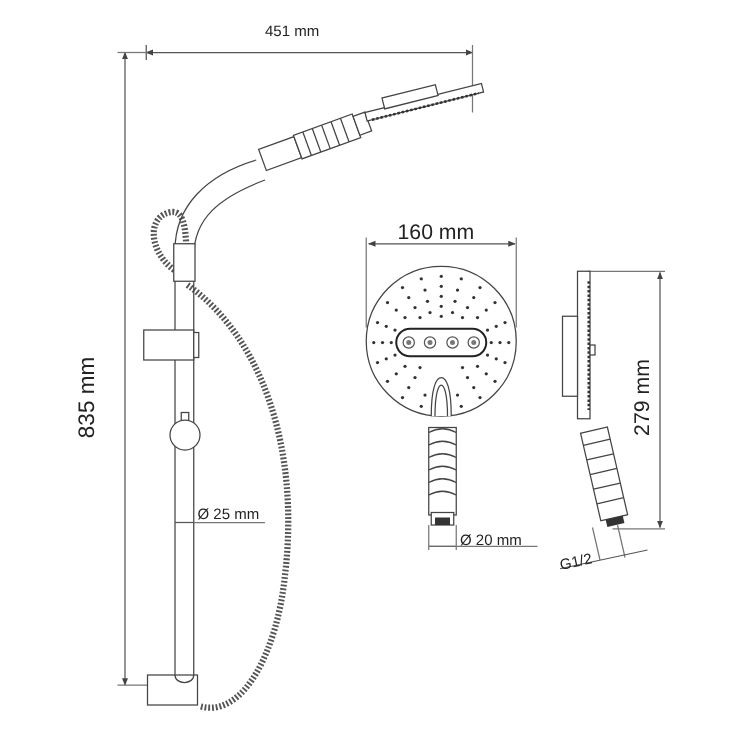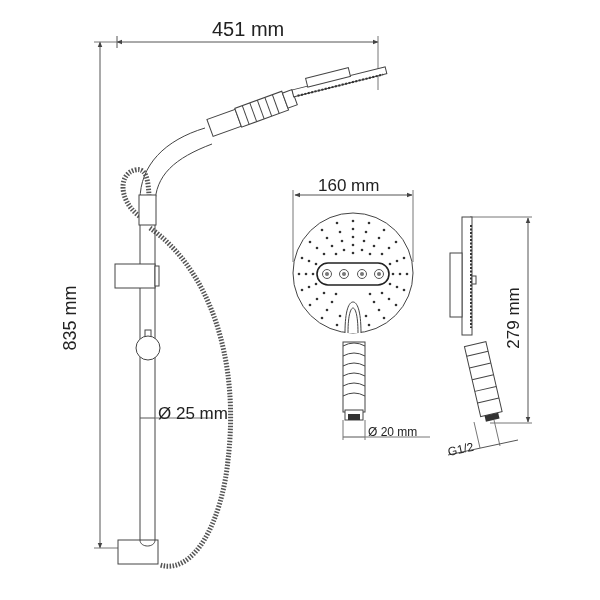--- a/index.html
+++ b/index.html
@@ -1,23 +1,23 @@
 <!DOCTYPE html>
 <html><head>
 <meta charset="utf-8">
 <style>
   html, body { margin: 0; padding: 0; background: #ffffff; }
   body { width: 600px; height: 600px; position: relative; overflow: hidden; font-family: "Liberation Sans", sans-serif; }
   #drawing { position: absolute; left: 0; top: 0; width: 600px; height: 600px; }
   .label { position: absolute; font-family: "Liberation Sans", sans-serif; color: #222; white-space: nowrap; }
-  .lbl-451 { left: 212px; top: 18px; font-size: 20px; }
+  .lbl-451 { left: 212px; top: 18px; font-size: 12px; }
   .lbl-160 { left: 318px; top: 176px; font-size: 17px; text-align: center; }
   .lbl-835 { left: 70px; top: 318px; font-size: 18px; transform: translate(-50%, -50%) rotate(-90deg); transform-origin: center; }
   .lbl-279 { left: 514px; top: 318px; font-size: 17px; transform: translate(-50%, -50%) rotate(-90deg); transform-origin: center; }
-  .lbl-d25 { left: 158px; top: 404px; font-size: 17px; }
+  .lbl-d25 { left: 158px; top: 404px; font-size: 12px; }
   .lbl-d30 { left: 368px; top: 425px; font-size: 12px; }
   .lbl-g12 { left: 448px; top: 445px; font-size: 12px; transform: rotate(-12deg); transform-origin: left center; }
 </style>
 </head>
 <body>
 
 <svg id="drawing" viewBox="0 0 600 600" xmlns="http://www.w3.org/2000/svg">
   <defs>
     <marker id="arr" viewBox="0 0 10 10" refX="9" refY="5" markerWidth="6" markerHeight="6" orient="auto-start-reverse">
       <path d="M0,1 L10,5 L0,9 z" fill="#444"></path>

